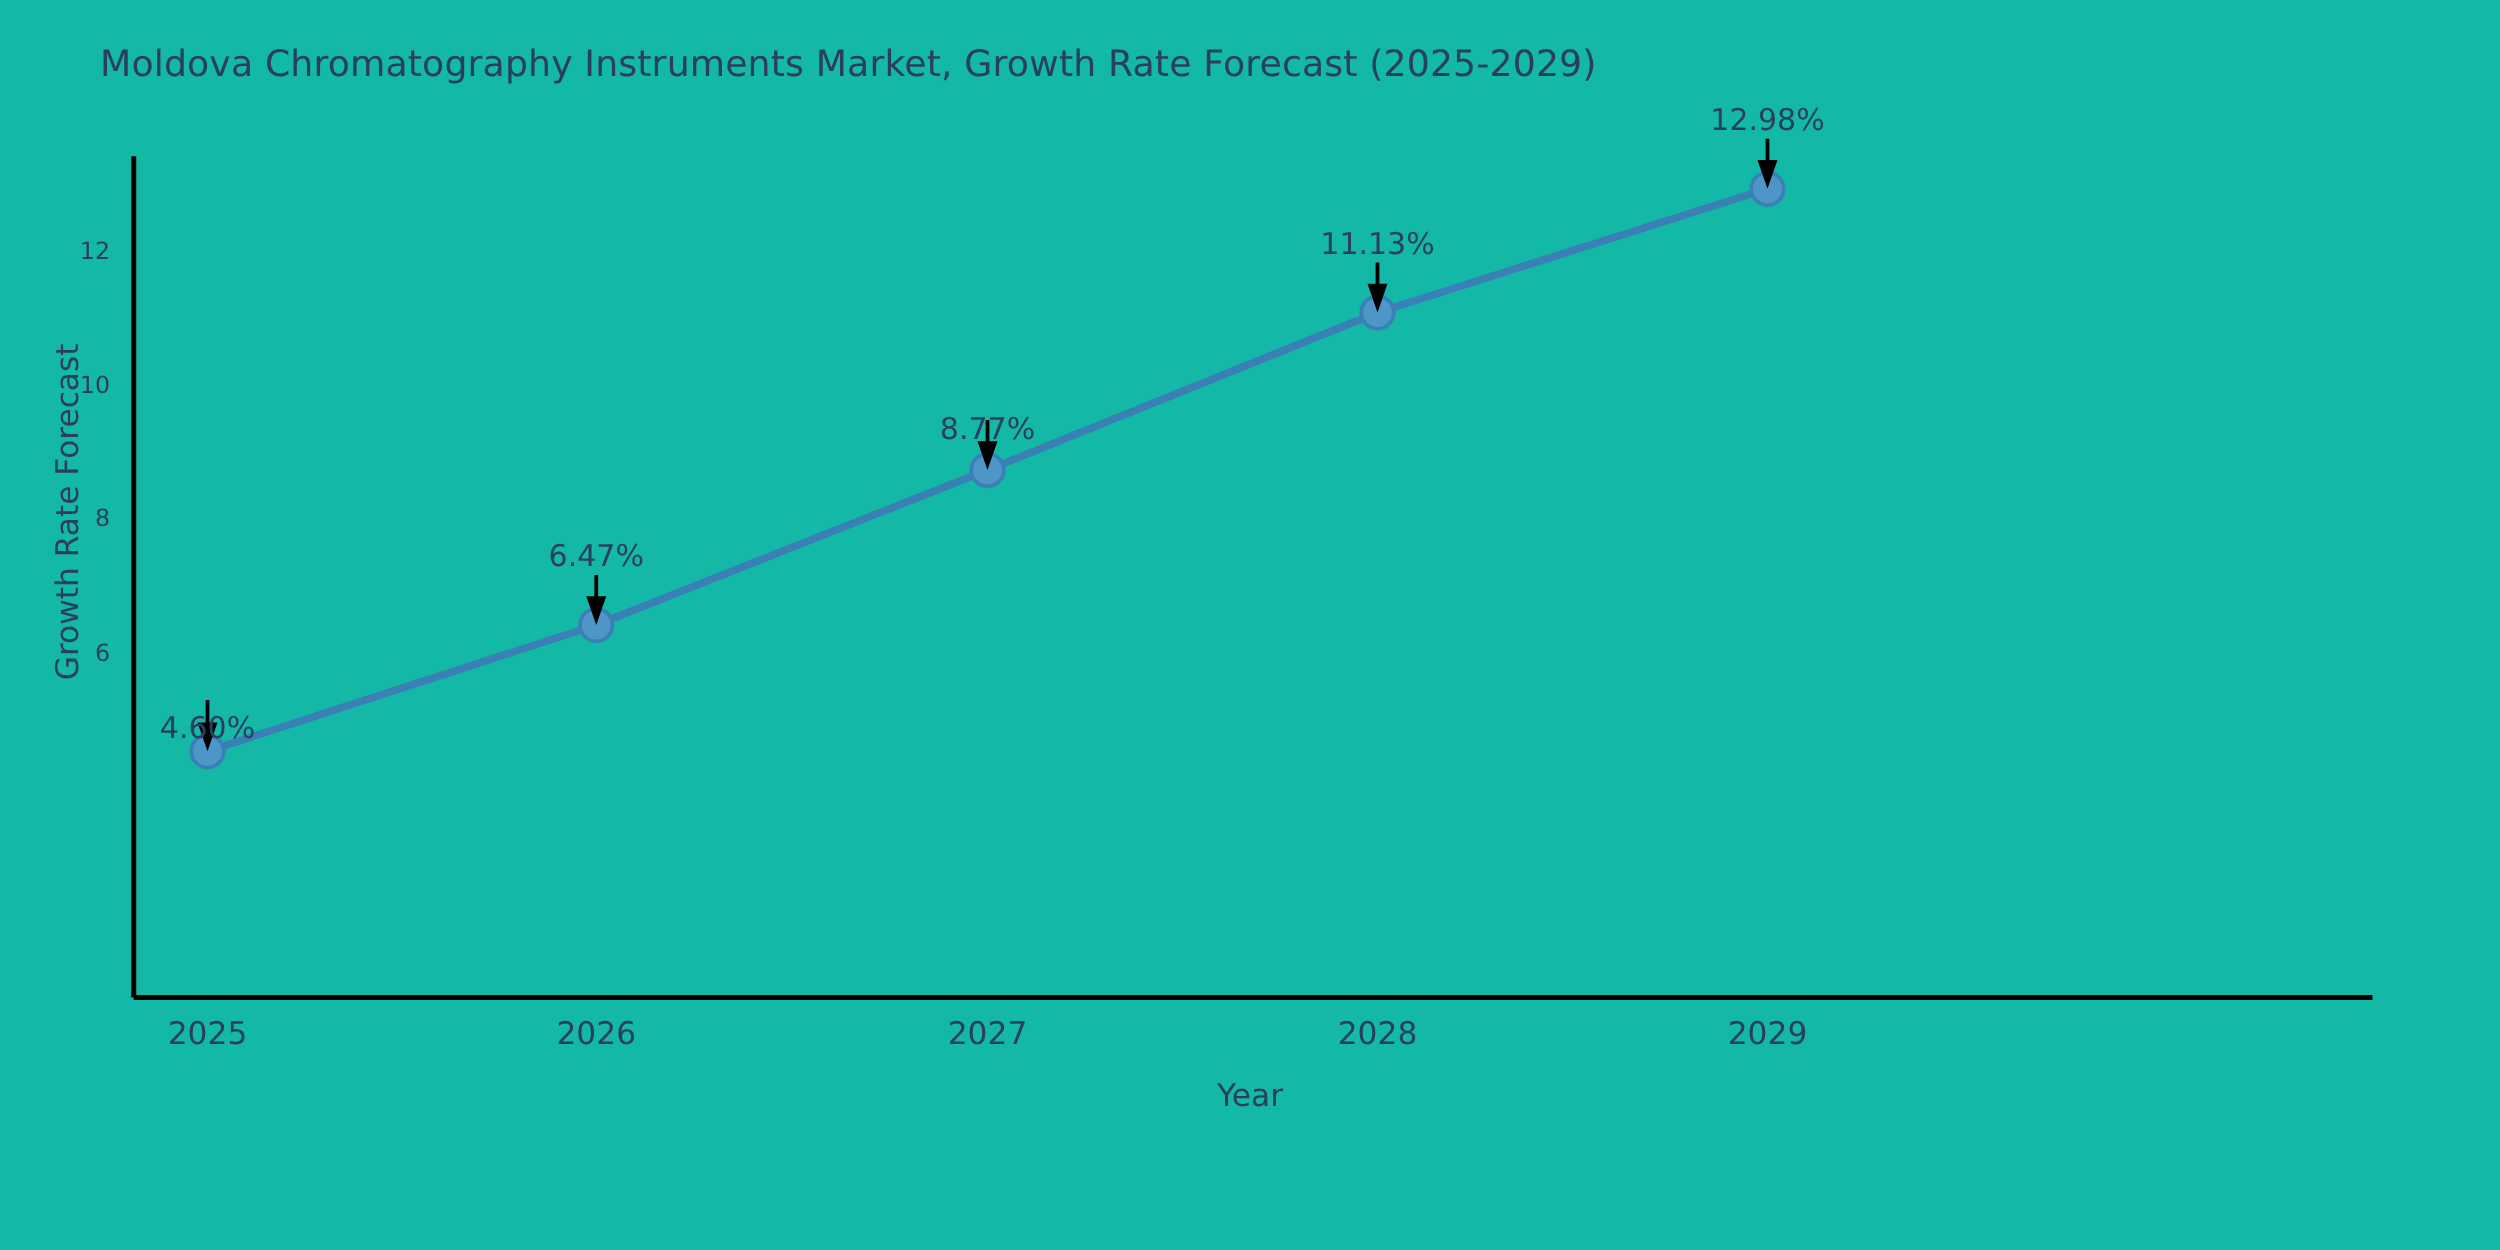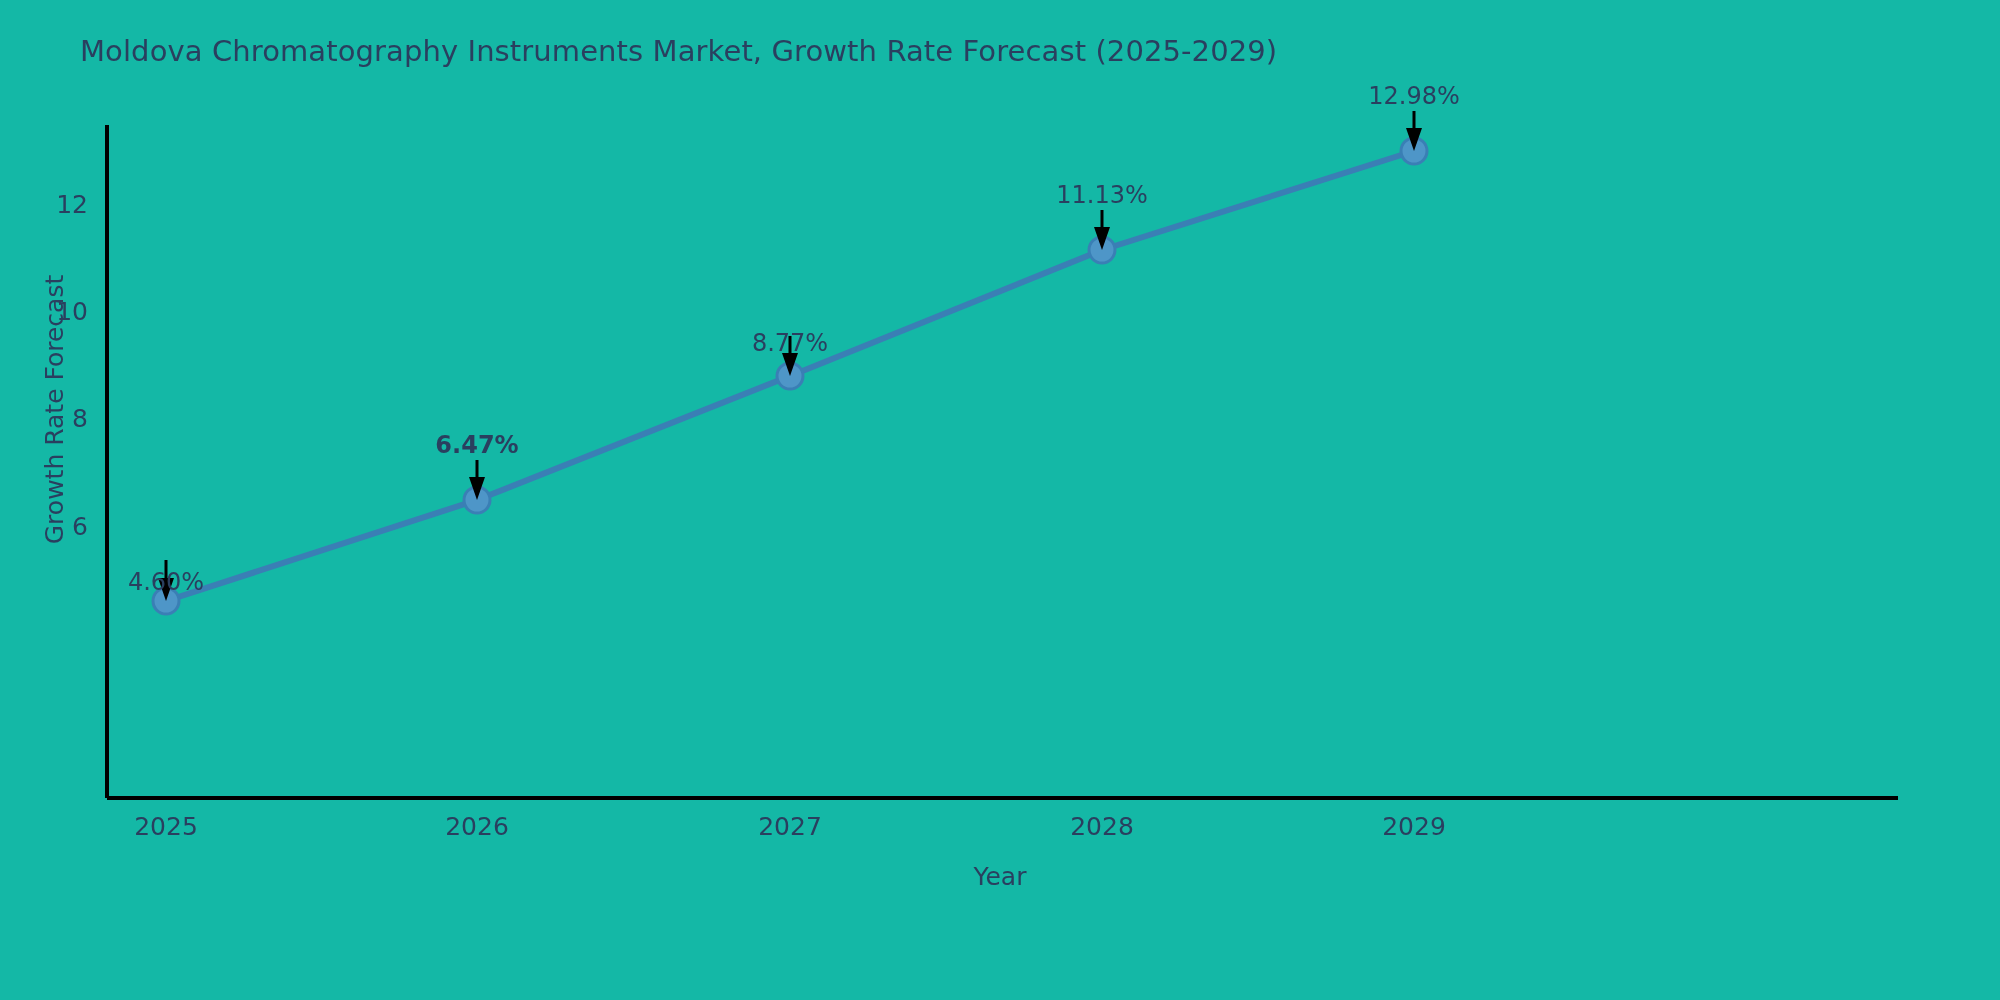--- a/index.html
+++ b/index.html
@@ -54,21 +54,21 @@
     top: 862px;
     width: 2000px;
     text-align: center;
     font-size: 25px;
     color: #2a3f5f;
   }
   .tick-label-y {
     position: absolute;
     text-align: right;
     width: 70px;
-    font-size: 25px;
+    font-size: 19px;
     color: #2a3f5f;
   }
   .tick-label-x {
     position: absolute;
     text-align: center;
     width: 160px;
     font-size: 25px;
     color: #2a3f5f;
   }
   .point-label {
@@ -142,19 +142,19 @@
 
   <div class="tick-label-x" style="left:86px;  top:812px;">2025</div>
   <div class="tick-label-x" style="left:397px; top:812px;">2026</div>
   <div class="tick-label-x" style="left:710px; top:812px;">2027</div>
   <div class="tick-label-x" style="left:1022px;top:812px;">2028</div>
   <div class="tick-label-x" style="left:1334px;top:812px;">2029</div>
 
   <div class="axis-title-x">Year</div>
 
   <div class="point-label" style="left:56px;   top:531px;margin-top:37px;">4.60%</div>
-  <div class="point-label" style="left:367px;  top:431px;font-weight:bold;">6.47%</div>
+  <div class="point-label" style="left:367px;  top:431px;">6.47%</div>
   <div class="point-label" style="left:680px;  top:307px;margin-top:22px;">8.77%</div>
   <div class="point-label" style="left:992px;  top:181px;">11.13%</div>
   <div class="point-label" style="left:1304px; top:82px;">12.98%</div>
 
 
 </div>
 
 </body></html>

